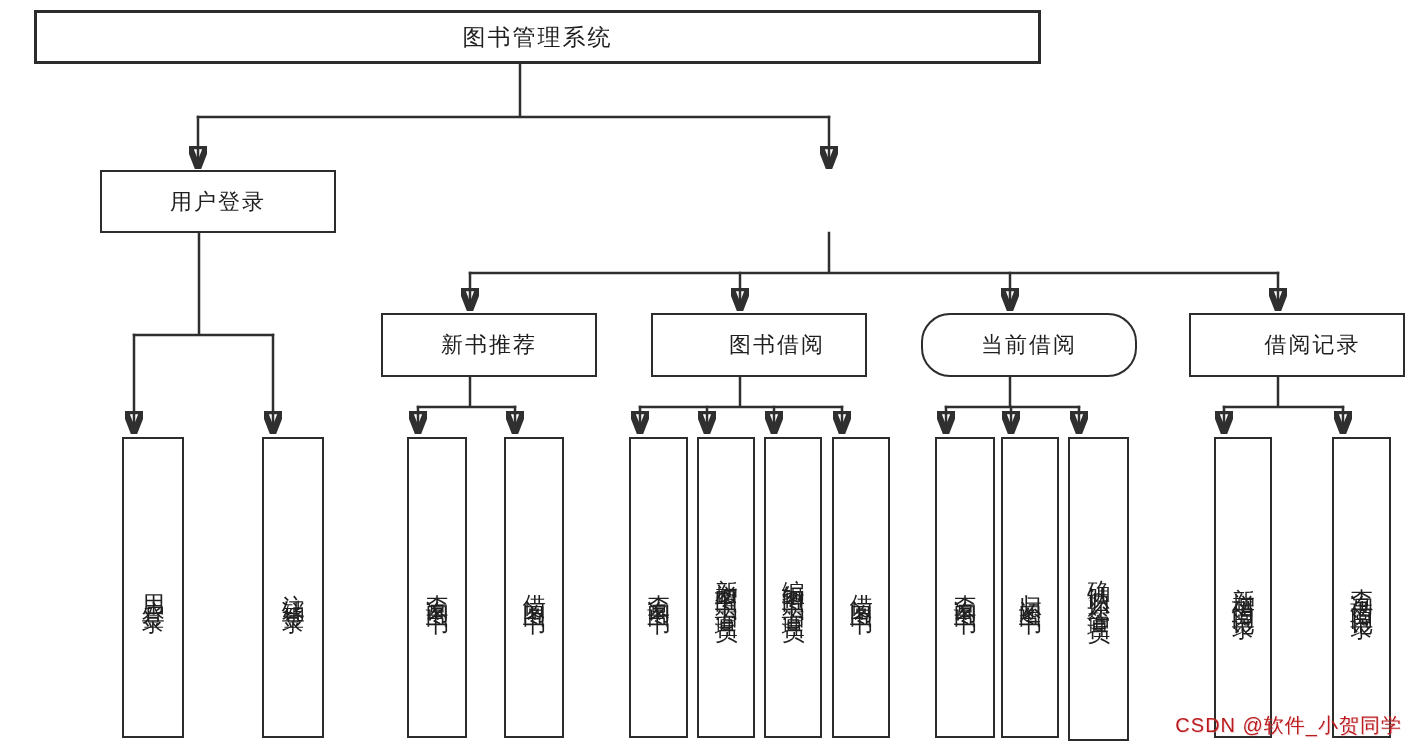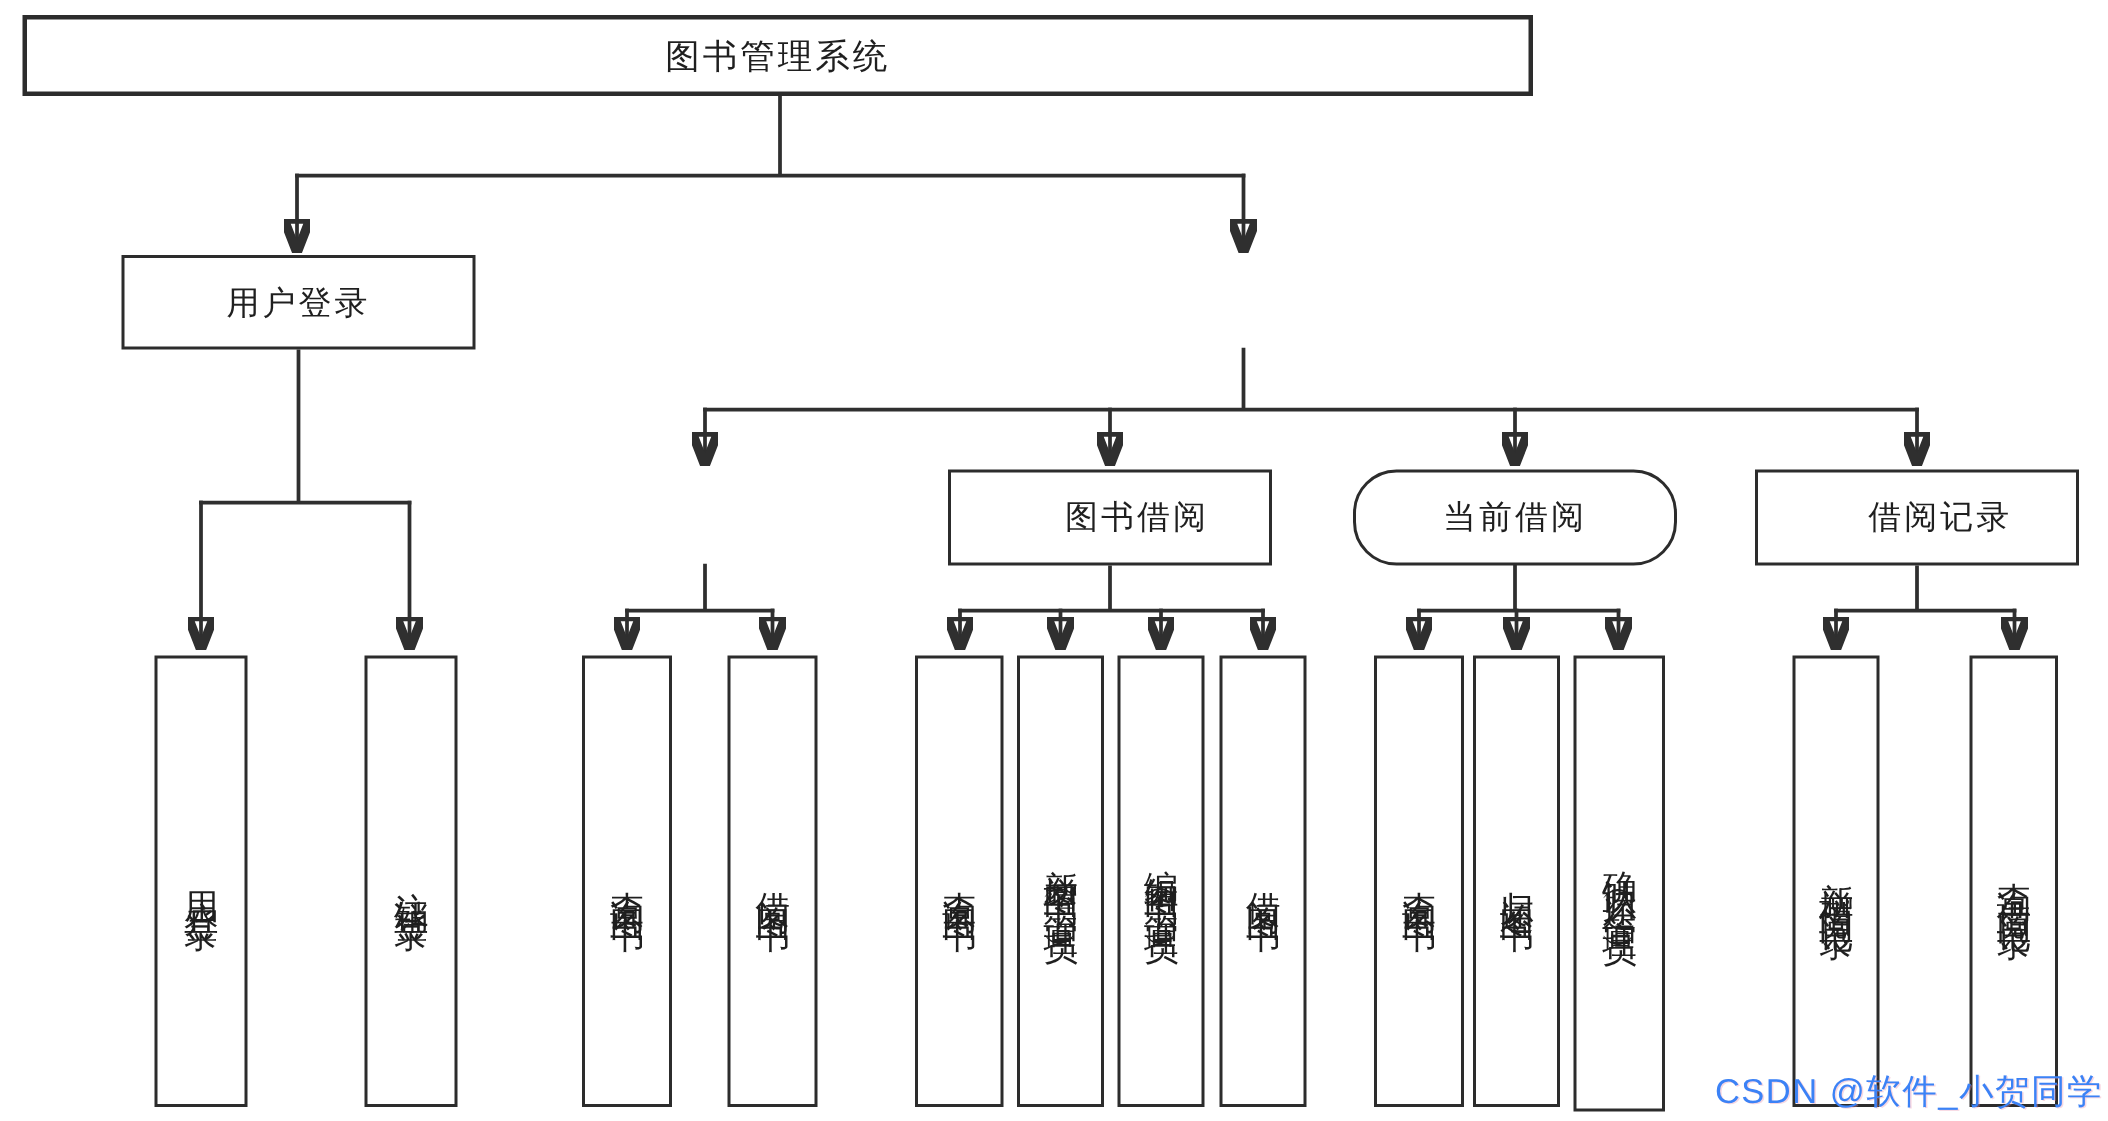--- a/index.html
+++ b/index.html
@@ -30,20 +30,21 @@
   }
   .node {
     position: absolute;
     box-sizing: border-box;
     background: #ffffff;
     border: 2px solid #2c2c2c;
     display: flex;
     align-items: center;
     justify-content: center;
     color: #1f1f1f;
+    margin-left: 19px;
   }
   .hbox {
     font-size: 22px;
     letter-spacing: 2px;
     white-space: nowrap;
   }
   .root-box {
     font-size: 23px;
     border-width: 3px;
   }
@@ -51,23 +52,23 @@
     writing-mode: vertical-rl;
     text-orientation: mixed;
     font-size: 23px;
     letter-spacing: 6px;
     line-height: 1.1;
   }
   .watermark {
     position: absolute;
     right: 3px;
     top: 712px;
-    font-size: 23px;
+    font-size: 20px;
     letter-spacing: 1px;
-    color: #3b82f6;
+    color: #b91c1c;
     text-shadow: 1px 1px 0 rgba(233, 140, 170, 0.35);
     white-space: nowrap;
   }
 </style>
 </head>
 <body>
 
 <div class="canvas">
 
   <svg class="connectors" viewBox="0 0 1405 747" xmlns="http://www.w3.org/2000/svg">
@@ -108,20 +109,21 @@
 
     <path d="M1278,377 L1278,407 M1224,407 L1343,407"></path>
     <path d="M1224,407 L1224,431" marker-end="url(#arrow)"></path>
     <path d="M1343,407 L1343,431" marker-end="url(#arrow)"></path>
   </svg>
 
   <div class="node hbox root-box" style="left:15px; top:10px; width:1007px; height:54px;">图书管理系统</div>
 
   <div class="node hbox" style="left:81px; top:170px; width:236px; height:63px;">用户登录</div>
 
+  <div class="node hbox" style="left:362px; top:313px; width:216px; height:64px;">新书推荐</div>
   <div class="node hbox" style="left:632px; top:313px; width:216px; height:64px;padding-left:36px;">图书借阅</div>
   <div class="node hbox" style="left:902px; top:313px; width:216px; height:64px;border-radius:29px;">当前借阅</div>
   <div class="node hbox" style="left:1170px; top:313px; width:216px; height:64px;padding-left:31px;">借阅记录</div>
 
   <div class="node vbox" style="left:103px; top:437px; width:62px; height:301px;">
     <span class="vtext">用户登录</span>
   </div>
   <div class="node vbox" style="left:243px; top:437px; width:62px; height:301px;">
     <span class="vtext">注销登录</span>
   </div>

